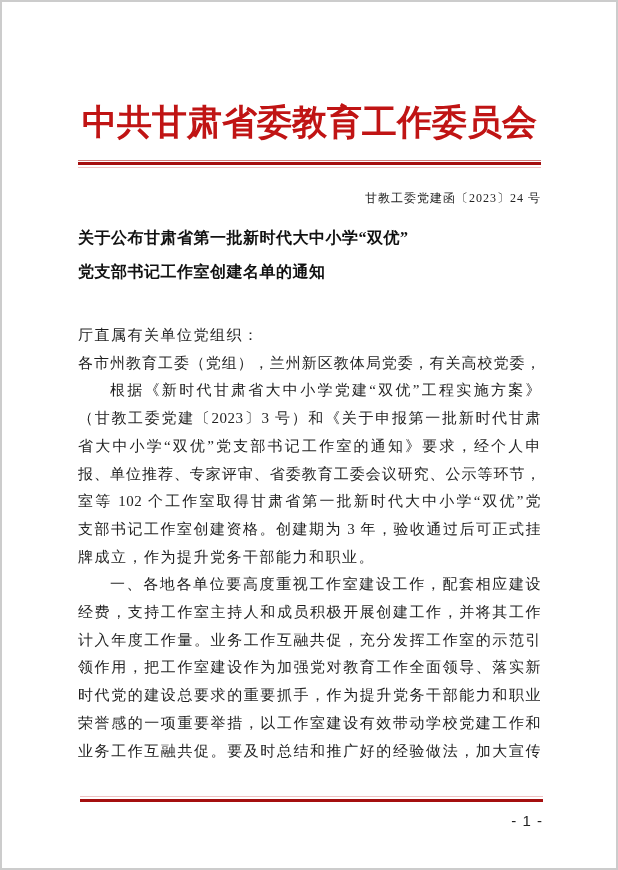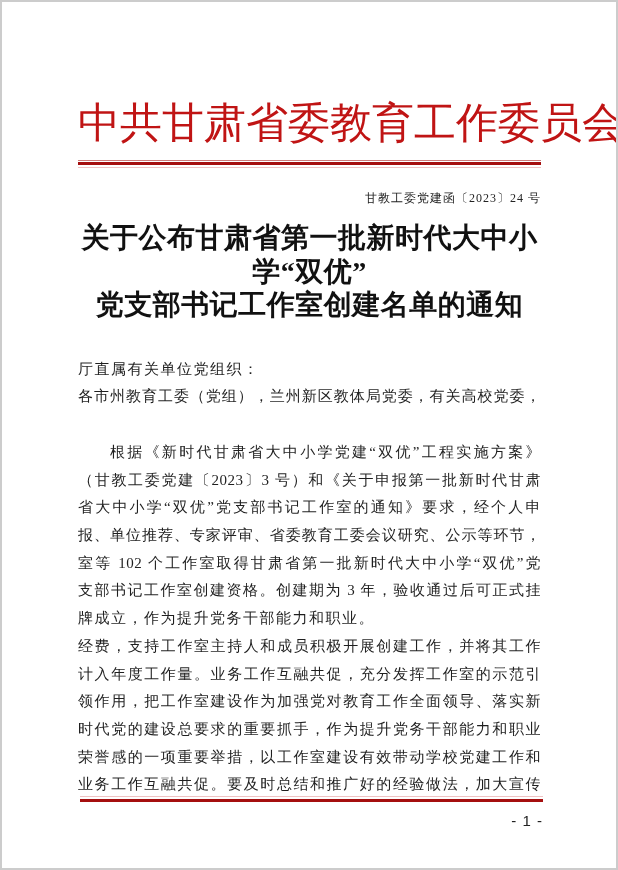--- a/index.html
+++ b/index.html
@@ -17,23 +17,23 @@
     overflow: hidden;
     font-family: "Liberation Serif", "DejaVu Serif", serif;
     color: #1c1c1c;
   }
   .content {
     margin: 0 75px 0 76px;
     width: 463px;
   }
   .org-name {
     padding-top: 98px;
-    font-size: 42px;
+    font-size: 35px;
     line-height: 46px;
-    font-weight: 400;
+    font-weight: 700;
     text-align: center;
     color: #c01414;
     letter-spacing: 0px;
     white-space: nowrap;
   }
   .rule { font-size: 0; }
   .rule-header { margin-top: 14px; }
   .rl-thin-top { height: 1px; background: #cc7a7a; margin-bottom: 1px; }
   .rl-thick   { height: 3px; background: #a50f0f; }
   .rl-pink    { height: 1px; background: #efc3c3; }
@@ -41,24 +41,23 @@
   .doc-number {
     margin-top: 20px;
     font-size: 12px;
     line-height: 20px;
     text-align: right;
     letter-spacing: 1px;
     color: #222222;
   }
   .doc-title {
     margin: 13px 0 0 0;
-    font-size: 28px;
+    font-size: 16px;
     line-height: 33.5px;
     font-weight: 700;
-    text-align: center;
     letter-spacing: 0.5px;
     color: #111111;
   }
   .doc-title .tl { display: block; }
   .body-block {
     margin-top: 34px;
     font-size: 15px;
     line-height: 27.7px;
     color: #1f1f1f;
   }
@@ -68,21 +67,21 @@
   .bl.j {
     text-align: justify;
     text-align-last: justify;
     text-justify: inter-character;
   }
   .bl.plain {
     text-align: left;
     text-align-last: left;
     letter-spacing: 1.5px;
   }
-  .bl.ind { text-indent: 32px; margin-top: 28px; }
+  .bl.ind { text-indent: 32px; }
   .footer {
     position: absolute;
     top: 794px;
     left: 78px;
     width: 463px;
   }
   .rule-footer .rl-pink { margin-bottom: 2px; }
   .page-num {
     margin-top: 11px;
     font-size: 15px;
@@ -117,20 +116,21 @@
     <div class="body-block">
       <div class="bl plain">厅直属有关单位党组织：</div>
       <div class="bl j">各市州教育工委（党组），兰州新区教体局党委，有关高校党委，</div>
       <div class="bl j ind">根据《新时代甘肃省大中小学党建“双优”工程实施方案》</div>
       <div class="bl j">（甘教工委党建〔2023〕3 号）和《关于申报第一批新时代甘肃</div>
       <div class="bl j">省大中小学“双优”党支部书记工作室的通知》要求，经个人申</div>
       <div class="bl j">报、单位推荐、专家评审、省委教育工委会议研究、公示等环节，</div>
       <div class="bl j">室等 102 个工作室取得甘肃省第一批新时代大中小学“双优”党</div>
       <div class="bl j">支部书记工作室创建资格。创建期为 3 年，验收通过后可正式挂</div>
       <div class="bl plain">牌成立，作为提升党务干部能力和职业。</div>
+      <div class="bl j ind">一、各地各单位要高度重视工作室建设工作，配套相应建设</div>
       <div class="bl j">经费，支持工作室主持人和成员积极开展创建工作，并将其工作</div>
       <div class="bl j">计入年度工作量。业务工作互融共促，充分发挥工作室的示范引</div>
       <div class="bl j">领作用，把工作室建设作为加强党对教育工作全面领导、落实新</div>
       <div class="bl j">时代党的建设总要求的重要抓手，作为提升党务干部能力和职业</div>
       <div class="bl j">荣誉感的一项重要举措，以工作室建设有效带动学校党建工作和</div>
       <div class="bl j">业务工作互融共促。要及时总结和推广好的经验做法，加大宣传</div>
     </div>
 
   </div>
 

